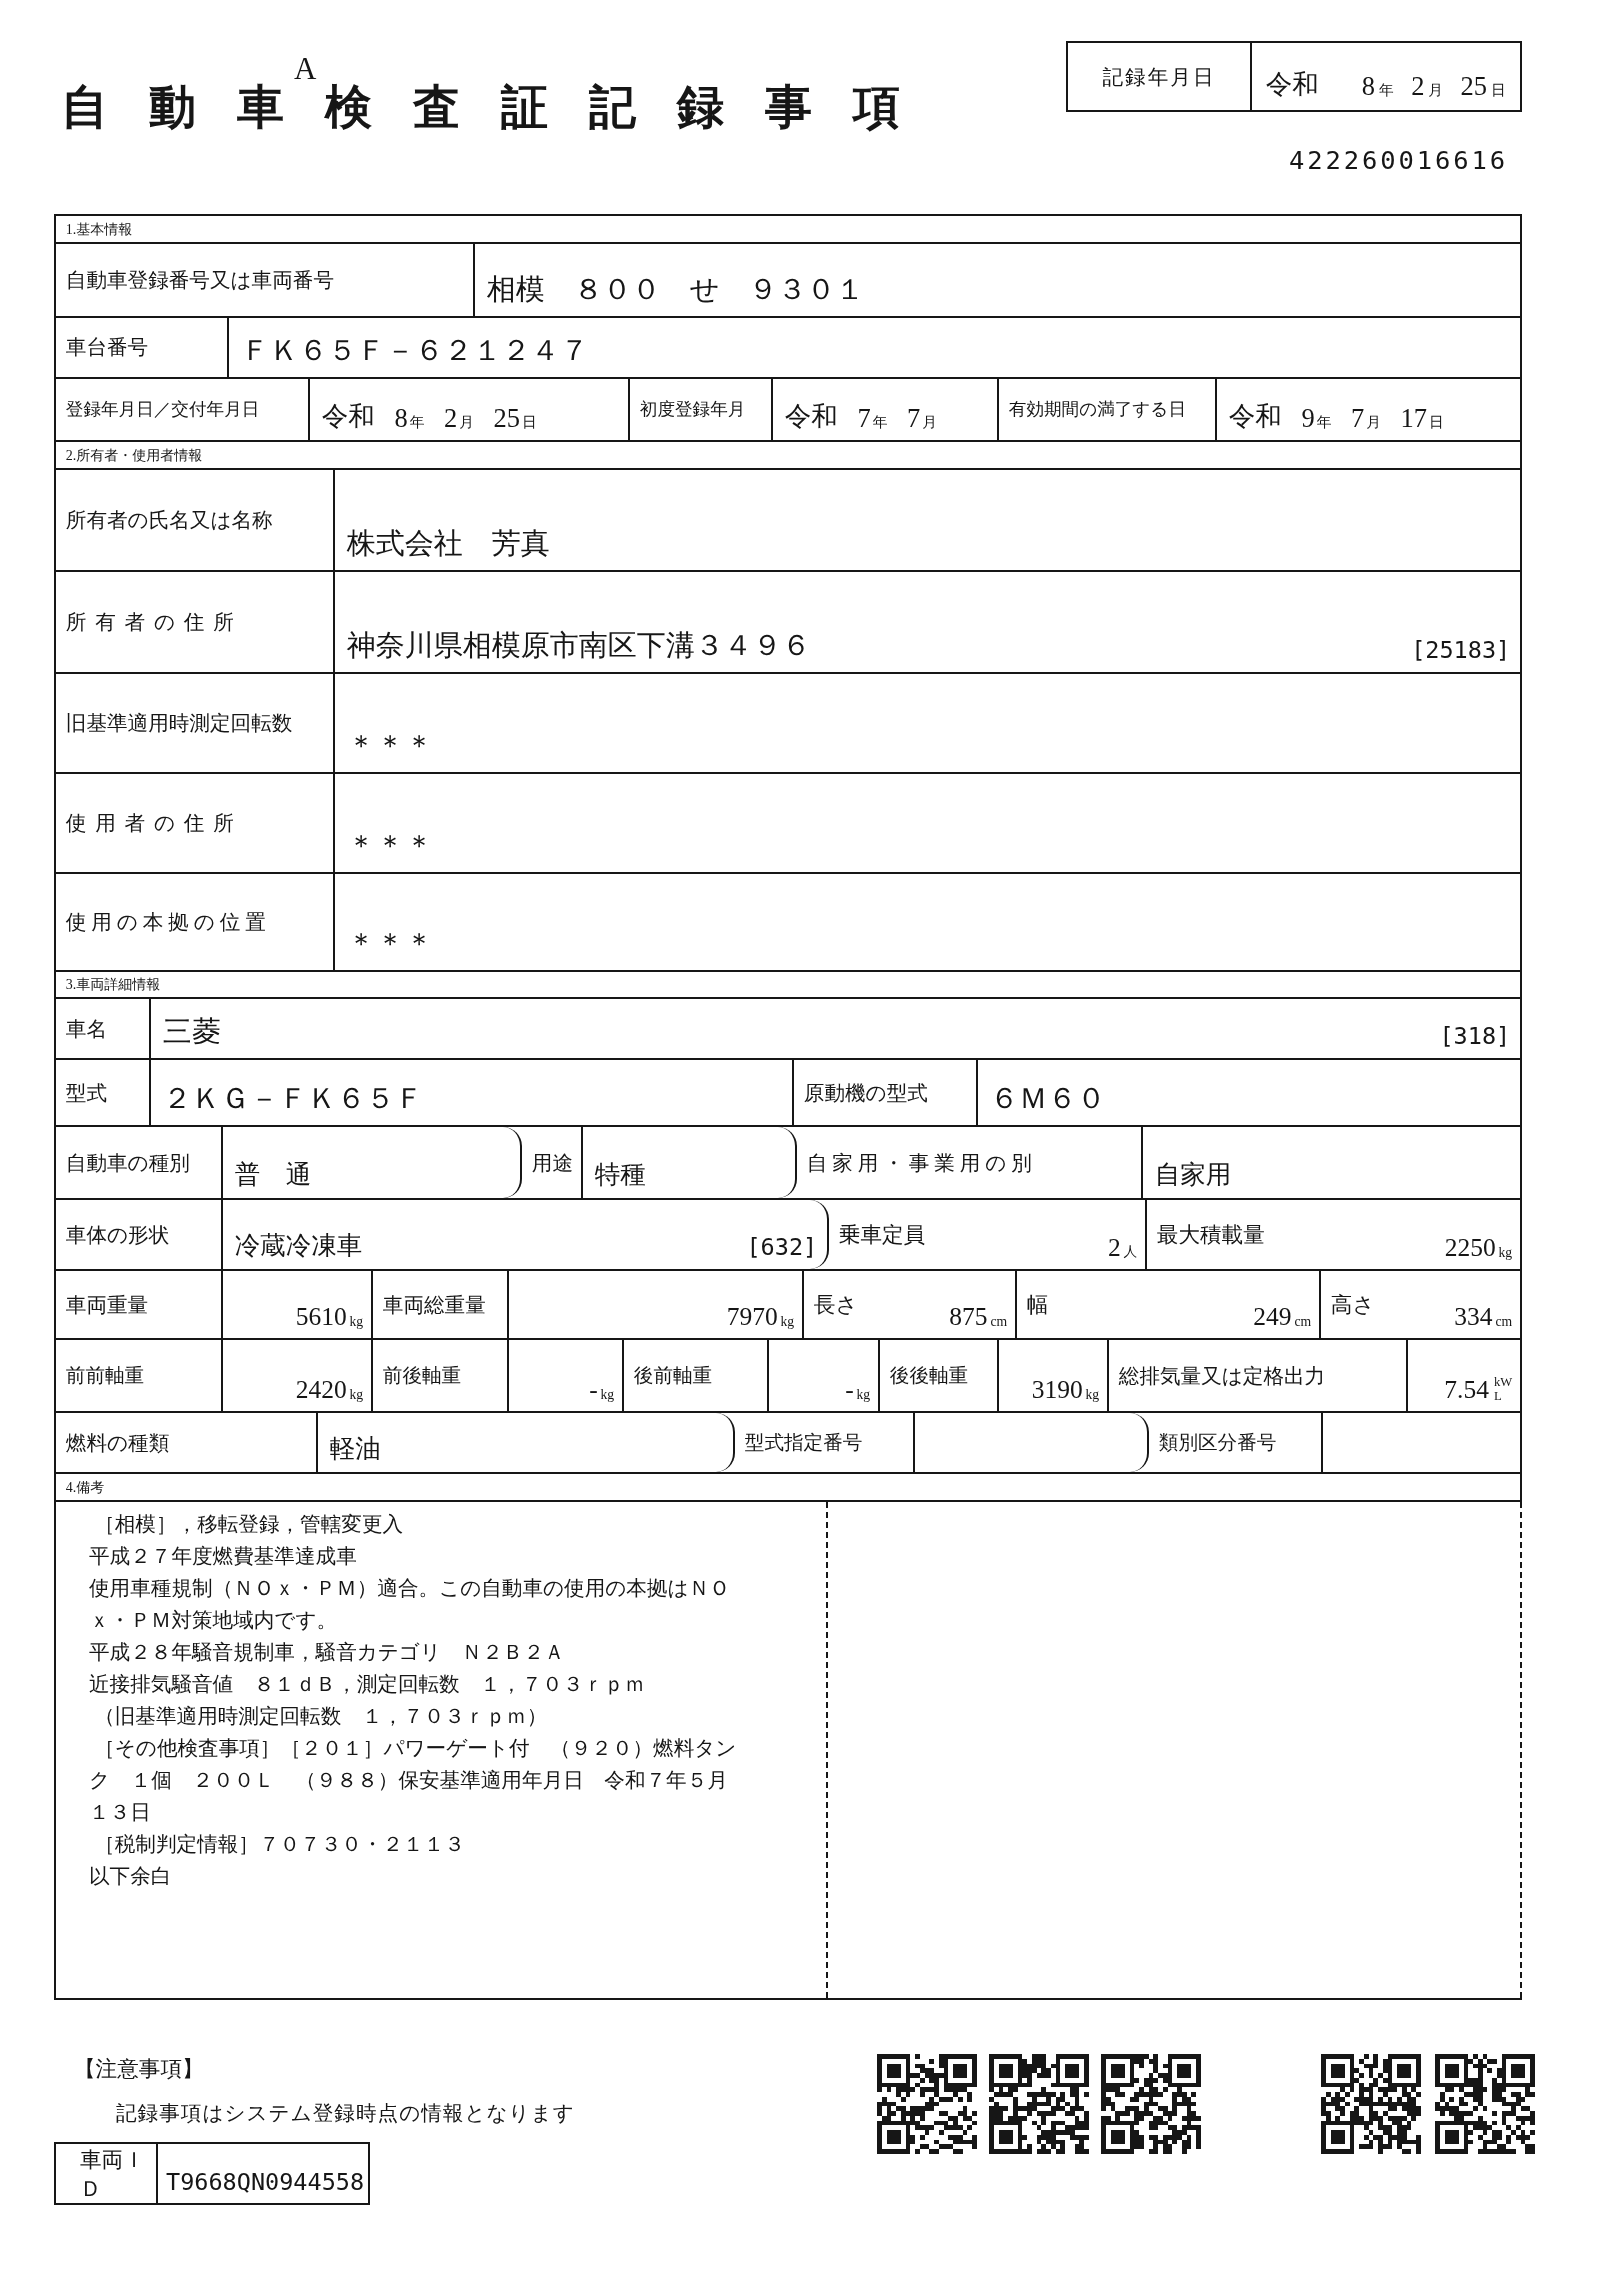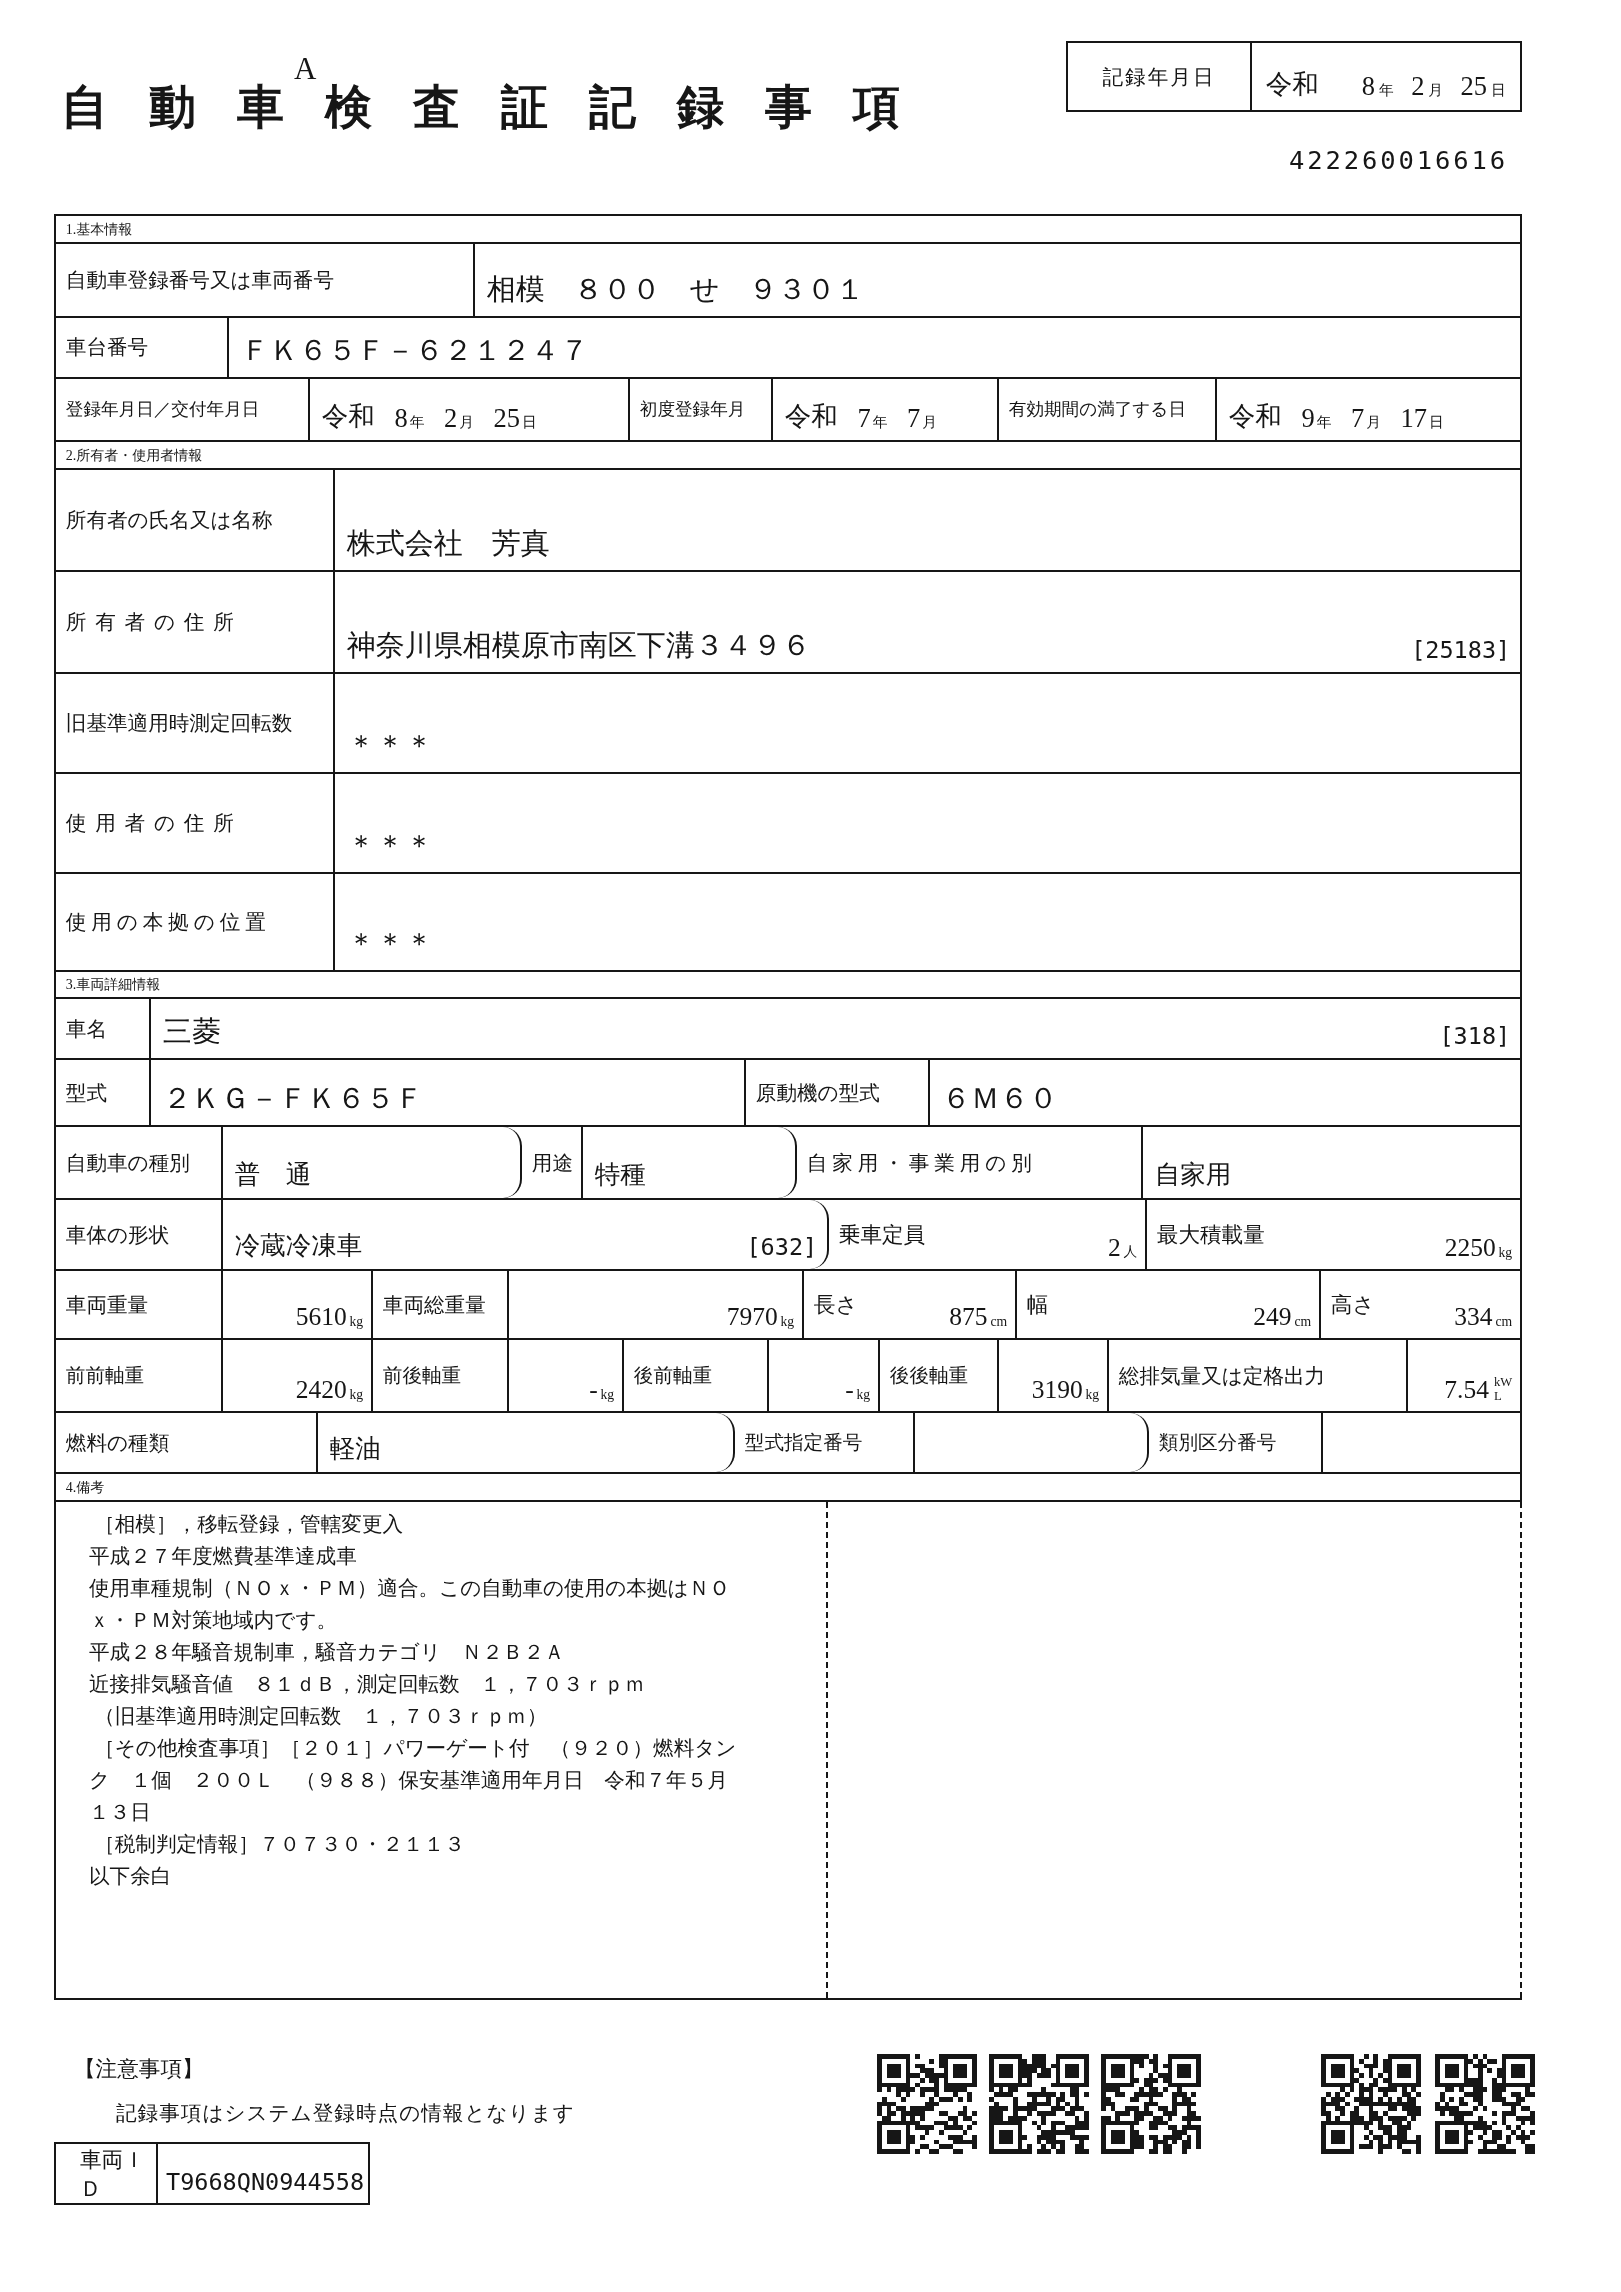--- a/index.html
+++ b/index.html
@@ -226,21 +226,21 @@
       <div class="c value-c between grow">
         <span>三菱</span>
         <span class="code">[318]</span>
       </div>
     </div>
 
     <div class="row" style="height:67px">
       <div class="c label-c" style="width:95px">
           <span>型式</span>
         </div>
-      <div class="c value-c" style="width:595px">
+      <div class="c value-c" style="width:643px">
           <span>２ＫＧ－ＦＫ６５Ｆ</span>
         </div>
       <div class="c label-c" style="width:184px">
           <span>原動機の型式</span>
         </div>
       <div class="c value-c grow">
           <span>６Ｍ６０</span>
         </div>
     </div>
 

